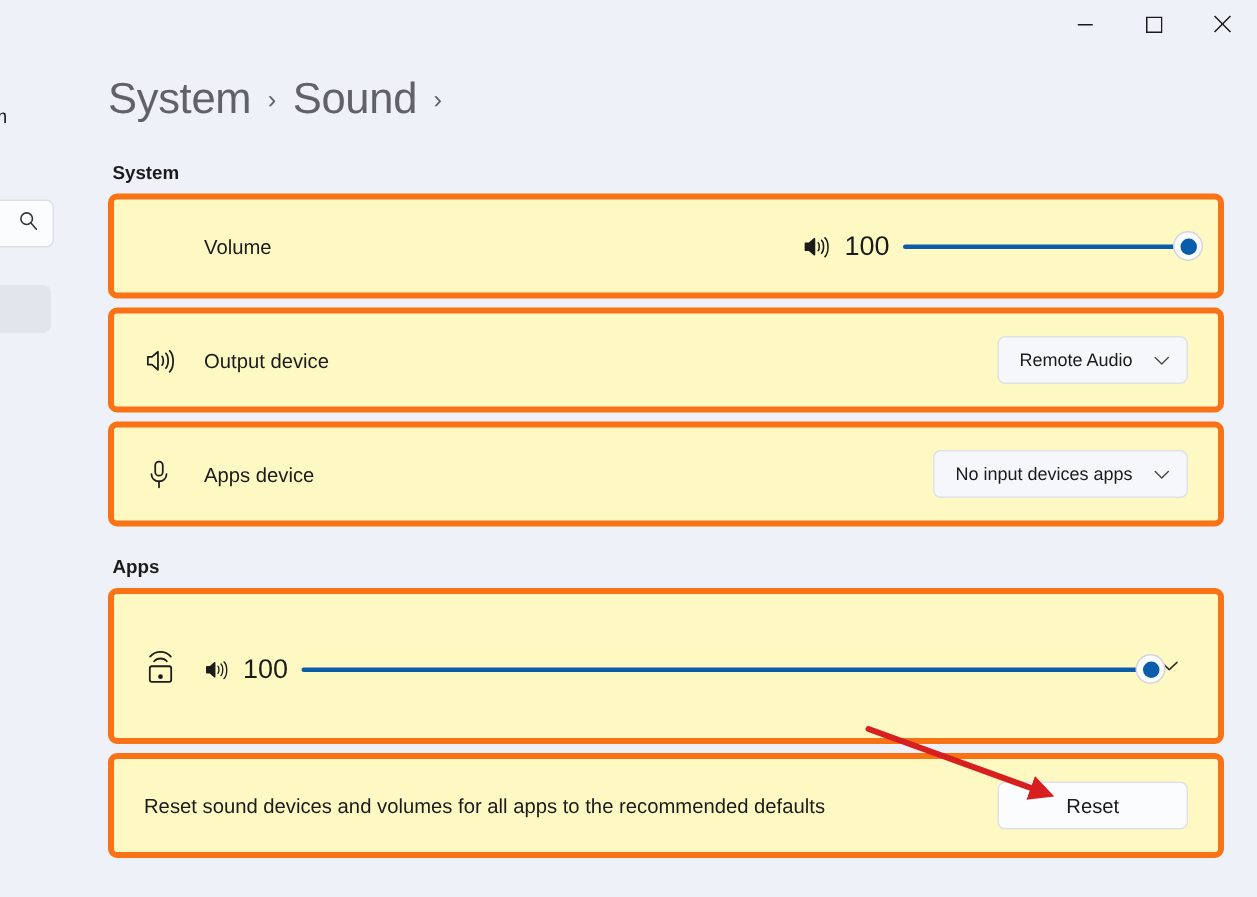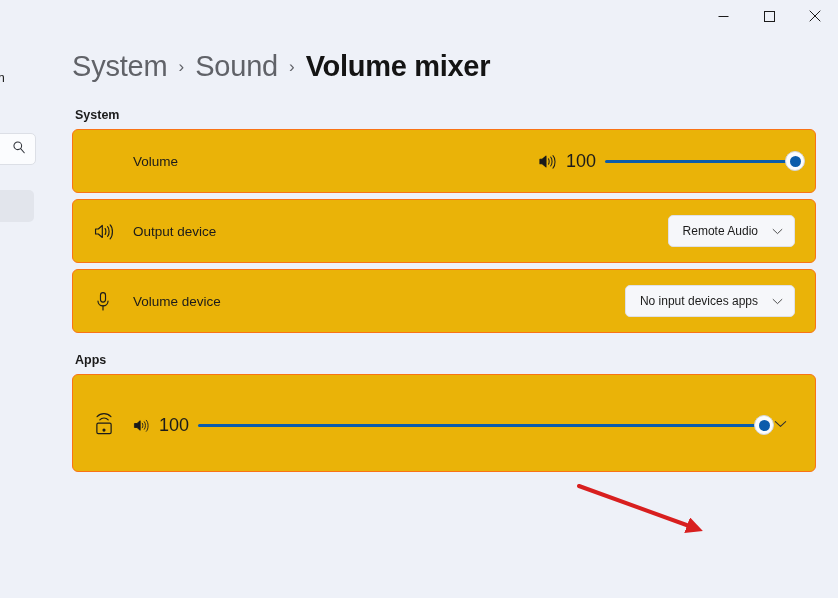--- a/index.html
+++ b/index.html
@@ -89,22 +89,22 @@
   .section-label {
     font-size: 12.5px;
     font-weight: 700;
     color: #1b1b1b;
     margin-top: 20px;
     margin-bottom: 7px;
     margin-left: 3px;
   }
 
   .card {
-    background: #eab308;
-    border: 1px solid #f97316;
+    background: #fef9c3;
+    border: 4px solid #f97316;
     border-radius: 6px;
     width: 744px;
   }
   .card + .card { margin-top: 6px; }
 
   .row {
     display: flex;
     align-items: center;
     height: 62px;
     padding: 0 20px;
@@ -283,21 +283,20 @@
   </div>
 </div>
 
 <div id="content">
 
   <div id="breadcrumb">
     <span class="crumb-muted">System</span>
     <span class="crumb-sep">›</span>
     <span class="crumb-muted">Sound</span>
     <span class="crumb-sep">›</span>
-    <span class="crumb-current">Volume mixer</span>
   </div>
 
   <div class="section-label">System</div>
 
   <div class="card">
     <div class="row">
       <div class="row-icon"></div>
       <div class="row-label">Volume</div>
       <div class="row-spacer"></div>
       <div class="slider">
@@ -343,21 +342,21 @@
 
   <div class="card">
     <div class="row">
       <div class="row-icon">
         <svg width="20" height="21" viewBox="0 0 16 20" fill="none" stroke="#1b1b1b" stroke-width="1.1" stroke-linecap="round" stroke-linejoin="round">
           <rect x="5.6" y="1.6" width="4.8" height="9" rx="2.4"></rect>
           <path d="M3.2 9.6c0 2.7 2.1 4.6 4.8 4.6s4.8-1.9 4.8-4.6"></path>
           <line x1="8" y1="14.2" x2="8" y2="18"></line>
         </svg>
       </div>
-      <div class="row-label">Volume device</div>
+      <div class="row-label">Apps device</div>
       <div class="row-spacer"></div>
       <div class="dropdown">
         <span>No input devices apps</span>
         <span class="chev">
           <svg width="11" height="7" viewBox="0 0 12 8" fill="none" stroke="#4a4a4a" stroke-width="1.1" stroke-linecap="round" stroke-linejoin="round">
               <path d="M1 1.6 6 6.4l5-4.8"></path>
             </svg>
         </span>
       </div>
     </div>
@@ -395,20 +394,26 @@
       <div class="expander">
         <span>
           <svg width="13" height="8" viewBox="0 0 14 9" fill="none" stroke="#303030" stroke-width="1.2" stroke-linecap="round" stroke-linejoin="round">
               <path d="M1.2 1.8 7 7.2l5.8-5.4"></path>
             </svg>
         </span>
       </div>
     </div>
   </div>
 
+  <div class="card">
+    <div class="reset-row">
+      <div class="reset-text">Reset sound devices and volumes for all apps to the recommended defaults</div>
+      <button class="reset-btn">Reset</button>
+    </div>
+  </div>
 
 </div>
 
 <svg id="annotation">
   <defs>
     <marker id="arrowhead" markerWidth="4.2" markerHeight="4.2" refX="1.3" refY="2.1" orient="auto">
       <polygon points="0,0 4.2,2.1 0,4.2" fill="#d81f1f"></polygon>
     </marker>
   </defs>
   <line id="anno-line" x1="579" y1="486" x2="692" y2="527" stroke="#d81f1f" stroke-width="4" stroke-linecap="round" marker-end="url(#arrowhead)"></line>

